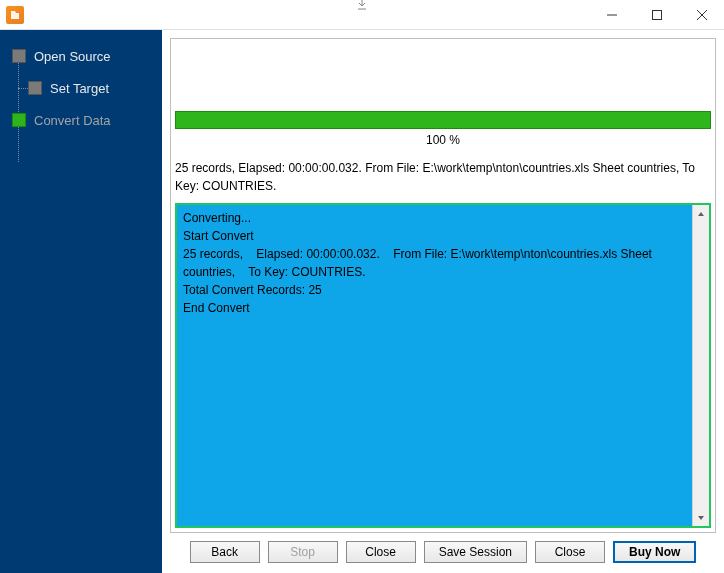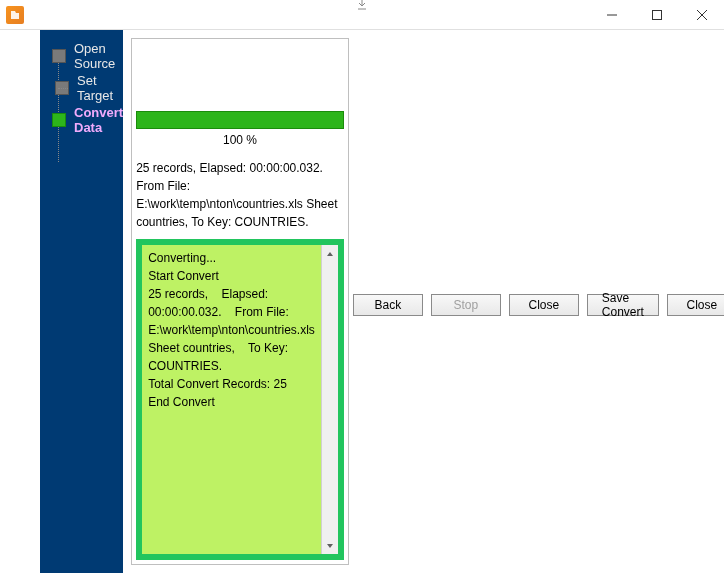--- a/index.html
+++ b/index.html
@@ -4,39 +4,39 @@
 <style>
 * { box-sizing: border-box; margin: 0; padding: 0; }
 body { font-family: "Segoe UI", Tahoma, sans-serif; font-size: 12px; color: #000; background: #fff; width: 724px; height: 573px; overflow: hidden; }
 .titlebar { height: 30px; background: #fff; display: flex; align-items: center; justify-content: space-between; border-bottom: 1px solid #e0e0e0; }
 .titlebar-left { display: flex; align-items: center; padding-left: 6px; }
 .app-icon { width: 18px; height: 18px; background: linear-gradient(135deg, #f7931e, #e67e22); border-radius: 2px; display: flex; align-items: center; justify-content: center; }
 .app-icon svg { width: 12px; height: 12px; }
 .titlebar-right { display: flex; }
 .win-btn { width: 45px; height: 29px; display: flex; align-items: center; justify-content: center; background: #fff; }
 .win-btn svg { width: 10px; height: 10px; stroke: #333; stroke-width: 1; fill: none; }
-.content { display: flex; height: calc(100% - 30px); margin-left: 40px; }
+.content { display: flex; height: calc(100% - 30px); }
 .sidebar { width: 162px; background: #003a73; color: #fff; padding-top: 10px; position: relative; }
 .tree { position: relative; }
 .tree::before { content: ""; position: absolute; left: 18px; top: 12px; height: 110px; width: 2px; border-left: 1px dotted #888; }
 .tree-item { display: flex; align-items: center; height: 32px; padding-left: 12px; position: relative; }
-.tree-item.child { padding-left: 15px; }
+.tree-item.child { padding-left: 28px; }
 .tree-item.child::before { content: ""; position: absolute; left: 18px; top: 50%; width: 10px; border-top: 1px dotted #888; }
 .tree-box { width: 14px; height: 14px; background: #7a7a7a; border: 1px solid #555; margin-right: 8px; flex-shrink: 0; }
 .tree-item.active .tree-box { background: #2db51b; border-color: #1a8c0c; }
 .tree-label { font-size: 13px; color: #e8e8e8; }
-.tree-item.active .tree-label { font-weight: bold; color: #f0abfc; }
-.main { flex: 1; background: #fff; position: relative; display: flex; flex-direction: row; padding: 8px; }
+.tree-item.active .tree-label { font-weight: normal; color: #a3a3a3; }
+.main { flex: 1; background: #fff; position: relative; display: flex; flex-direction: column; padding: 8px; }
 .panel { border: 1px solid #bfbfbf; flex: 1; padding: 12px 0 0 0; display: flex; flex-direction: column; background: #fff; }
 .progress-wrap { padding: 0 4px 4px 4px; }
 .progress-bar { height: 18px; background: #2db51b; border: 1px solid #1b8c0c; }
 .progress-label { text-align: center; padding: 4px 0 8px 0; font-size: 12px; }
 .status-text { font-size: 12px; padding: 0 4px 8px 4px; line-height: 1.5; }
 .output-label { padding: 24px 4px 2px 4px; font-size: 12px; }
-.output-box { margin: 0 4px 4px 4px; border: 6px solid #22c55e; flex: 1; position: relative; background: #bef264; display: flex; }
+.output-box { margin: 0 4px 4px 4px; border: 2px solid #22c55e; flex: 1; position: relative; background: #0ea5e9; display: flex; }
 .output-text { padding: 4px 6px; font-size: 12px; line-height: 1.5; white-space: pre-wrap; flex: 1; overflow: hidden; }
 .scrollbar { width: 17px; background: #f0f0f0; border-left: 1px solid #d0d0d0; display: flex; flex-direction: column; }
 .scroll-arrow { height: 17px; display: flex; align-items: center; justify-content: center; }
 .scroll-arrow svg { width: 8px; height: 8px; fill: #606060; }
 .button-row { display: flex; gap: 8px; padding: 8px 4px 2px 4px; justify-content: center; align-items: center; }
 .btn { height: 22px; min-width: 70px; padding: 0 14px; border: 1px solid #8a8a8a; background: linear-gradient(#f8f8f8, #e8e8e8); font-size: 12px; display: flex; align-items: center; justify-content: center; }
 .btn.disabled { color: #a0a0a0; text-align: center; }
 .btn.primary { border: 2px solid #0162b5; font-weight: bold; }
 .dl-icon { position: absolute; left: 50%; top: -2px; transform: translateX(-50%); }
 </style>
@@ -119,17 +119,18 @@
                 <path d="M4 6L1 2h6z"></path>
               </svg>
             </div>
         </div>
       </div>
     </div>
     <div class="button-row">
       <div class="btn">Back</div>
       <div class="btn disabled">Stop</div>
       <div class="btn">Close</div>
-      <div class="btn">Save Convert</div>
+      <div class="btn">Save Session</div>
       <div class="btn">Close</div>
+      <div class="btn primary">Buy Now</div>
     </div>
   </div>
 </div>
 
 </body></html>

